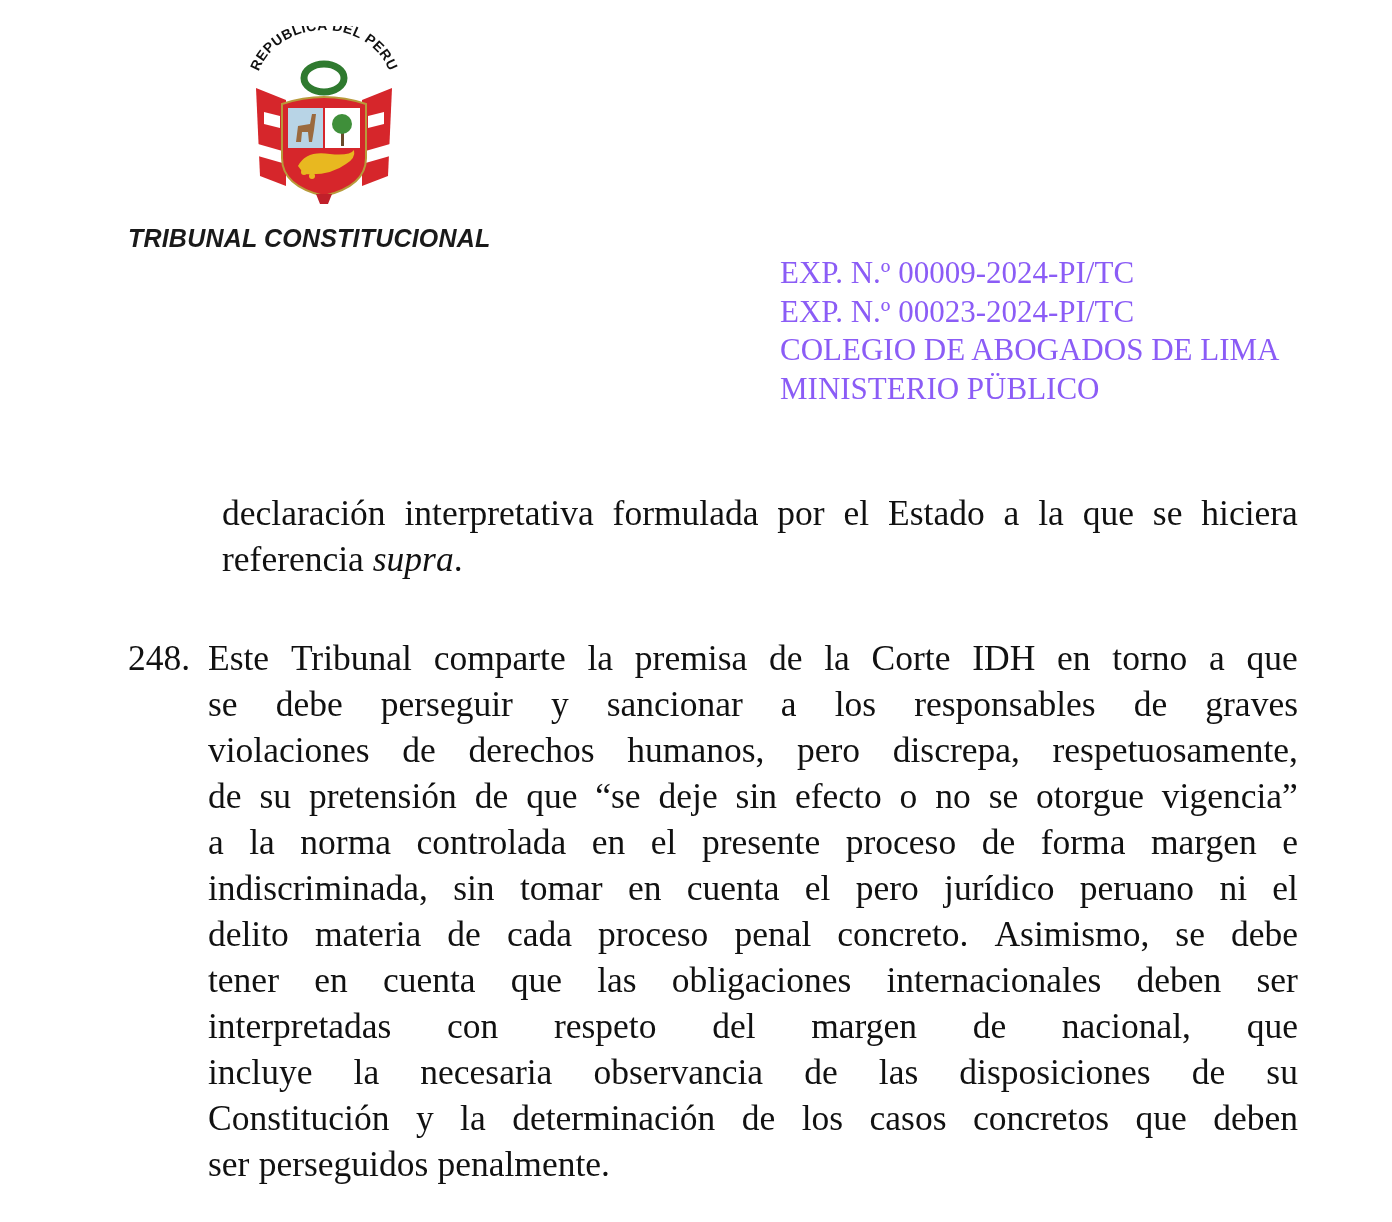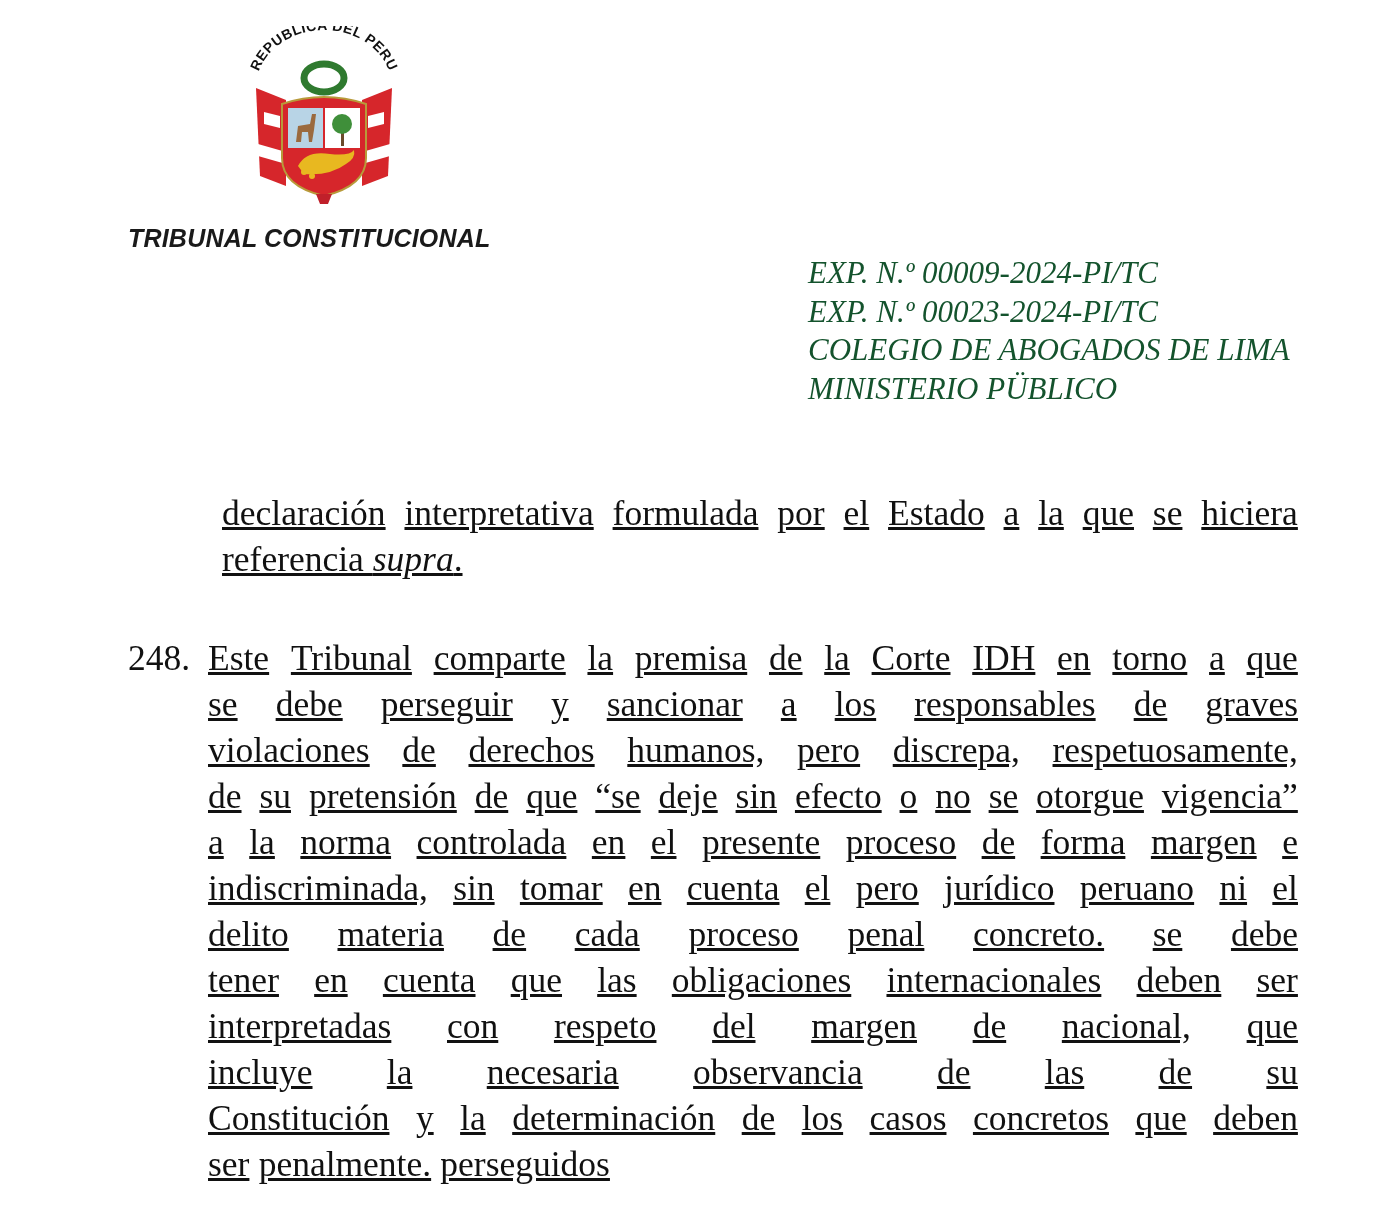--- a/index.html
+++ b/index.html
@@ -4,27 +4,27 @@
 <style>
   html, body { margin: 0; padding: 0; background: #ffffff; }
   body { width: 1392px; height: 1222px; position: relative; overflow: hidden; color: #111111; }
   .seal { position: absolute; left: 246px; top: 26px; width: 156px; height: 184px; }
   .org-name {
     position: absolute; left: 128px; top: 224px;
     font-family: "Liberation Sans", sans-serif; font-weight: bold; font-size: 25px;
     letter-spacing: 0.2px; color: #1a1a1a; font-style: italic;
   }
   .case-block {
-    position: absolute; left: 808px; top: 254px;
-    font-family: "Liberation Serif", serif; font-size: 31px; line-height: 38.5px; color: #14532d; font-style: italic;
+    position: absolute; left: 780px; top: 254px;
+    font-family: "Liberation Serif", serif; font-size: 31px; line-height: 38.5px; color: #8b5cf6;
   }
   .case-line { white-space: nowrap; }
   .body-text {
     font-family: "Liberation Serif", serif; font-size: 35.5px; line-height: 46px; color: #111;
-    text-align: justify; text-align-last: left; text-decoration: underline;
+    text-align: justify; text-align-last: left;
   }
   .intro-para { position: absolute; left: 222px; top: 490px; width: 1076px; }
   .para-248 { position: absolute; left: 128px; top: 635px; width: 1170px; }
   .para-number { position: absolute; left: 0; top: 0; }
   .para-body { margin-left: 80px; }
   .jline { display: flex; justify-content: space-between; }
   .jline.last { justify-content: flex-start; gap: 0.26em; }
 </style>
 </head>
 <body>
@@ -176,20 +176,21 @@
         <span>el</span>
       </div>
     <div class="jline">
         <span>delito</span>
         <span>materia</span>
         <span>de</span>
         <span>cada</span>
         <span>proceso</span>
         <span>penal</span>
         <span>concreto.</span>
+        <span>Asimismo,</span>
         <span>se</span>
         <span>debe</span>
       </div>
     <div class="jline">
         <span>tener</span>
         <span>en</span>
         <span>cuenta</span>
         <span>que</span>
         <span>las</span>
         <span>obligaciones</span>
@@ -207,34 +208,35 @@
         <span>nacional,</span>
         <span>que</span>
       </div>
     <div class="jline">
         <span>incluye</span>
         <span>la</span>
         <span>necesaria</span>
         <span>observancia</span>
         <span>de</span>
         <span>las</span>
+        <span>disposiciones</span>
         <span>de</span>
         <span>su</span>
       </div>
     <div class="jline">
         <span>Constitución</span>
         <span>y</span>
         <span>la</span>
         <span>determinación</span>
         <span>de</span>
         <span>los</span>
         <span>casos</span>
         <span>concretos</span>
         <span>que</span>
         <span>deben</span>
       </div>
     <div class="jline last">
         <span>ser</span>
+        <span>perseguidos</span>
         <span>penalmente.</span>
-        <span>perseguidos</span>
       </div>
   </div>
 </div>
 
 </body></html>

